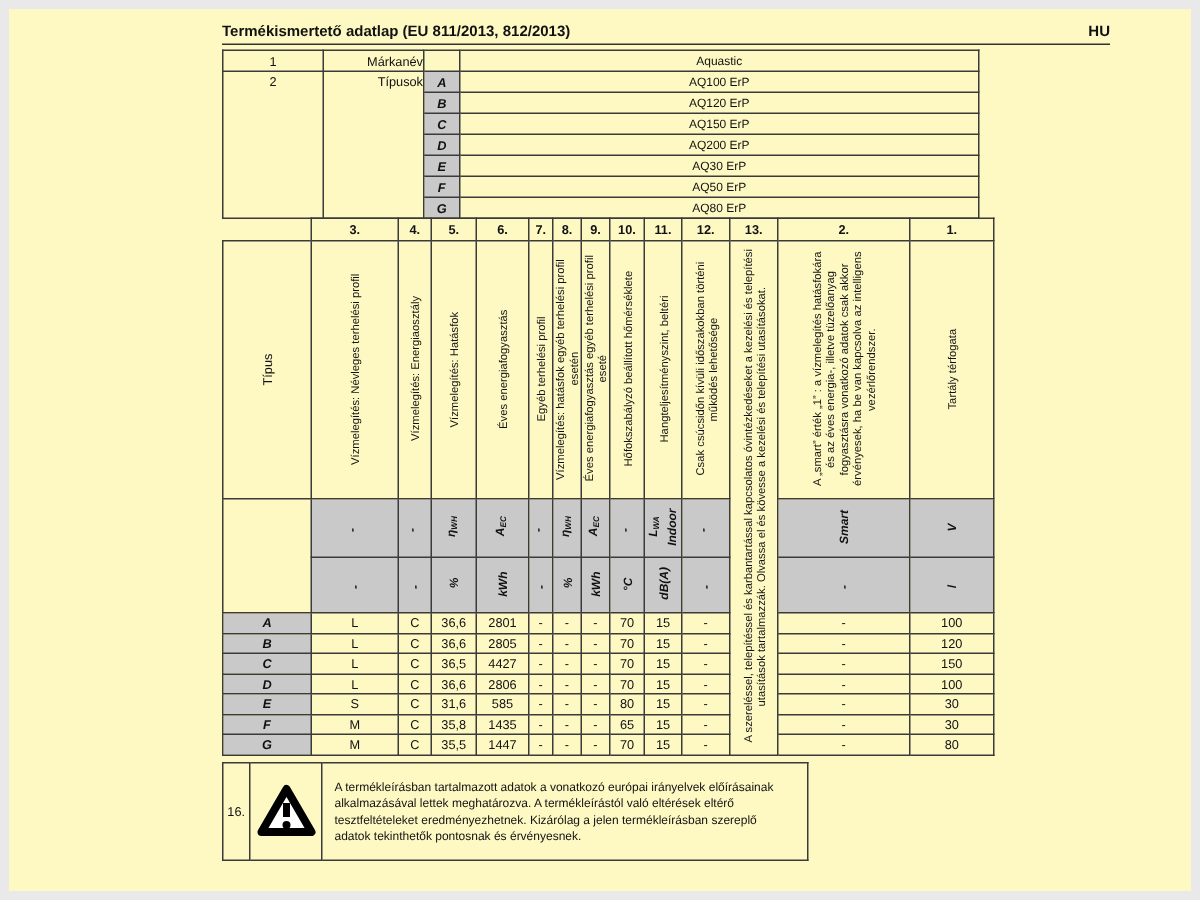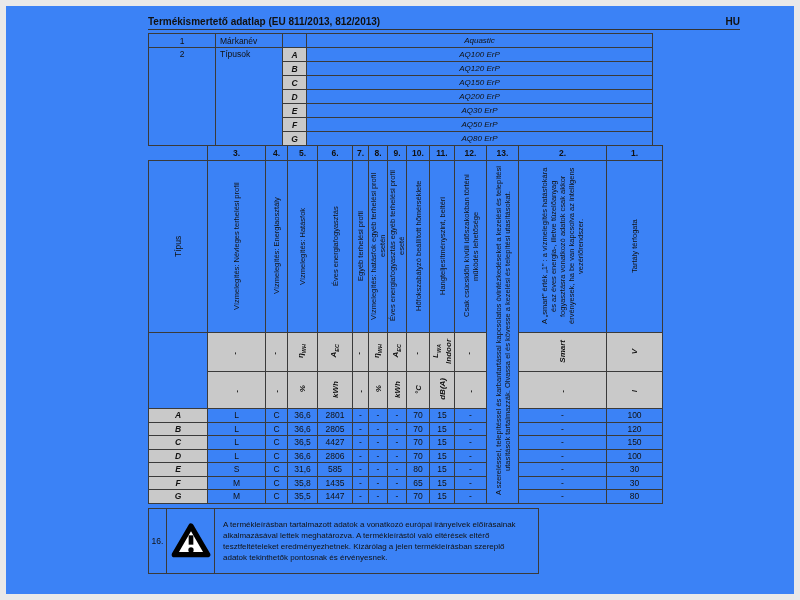--- a/index.html
+++ b/index.html
@@ -1,34 +1,34 @@
 <!DOCTYPE html>
 <html><head>
 <meta charset="utf-8">
 <style>
   html,body{margin:0;padding:0;}
   body{width:800px;height:600px;background:#e9e9e9;font-family:"Liberation Sans","DejaVu Sans",sans-serif;color:#111;}
-  .page{position:absolute;left:6px;top:6px;width:788px;height:588px;background:#3b82f6;}
+  .page{position:absolute;left:6px;top:6px;width:788px;height:588px;background:#fef9c3;}
 
   
   .title-row{position:absolute;left:142px;top:10px;width:592px;border-bottom:1px solid #333;
     display:flex;justify-content:space-between;align-items:flex-end;padding-bottom:2px;
     font-size:10px;font-weight:bold;}
 
   table{border-collapse:collapse;table-layout:fixed;font-size:8.5px;color:#111;}
   td{border:1px solid #3a3a3a;padding:0;text-align:center;vertical-align:middle;overflow:hidden;}
   .g{background:#c9c9c9;}
   .bi{font-weight:bold;font-style:italic;}
-  .left{text-align:left;padding-left:4px;}
+  .left{text-align:right;padding-left:4px;}
   .top{vertical-align:top;padding-top:1px;}
 
   
   .brand-table{position:absolute;left:142px;top:27px;}
   .brand-table td{height:13px;}
-  .brand-table .val{font-style:italic;font-size:8px;margin-left:12px;}
+  .brand-table .val{font-size:8px;margin-left:12px;}
 
   
   .main-table{position:absolute;left:142px;top:139px;}
   .ghost{border:none;background:transparent;}
   tr.r-num td{height:14px;font-weight:bold;font-size:8.5px;}
   tr.r-hdr td{height:171px;}
   tr.r-sym td{height:38px;}
   tr.r-unit td{height:36px;}
   tr.r-data td{height:12.5px;font-size:8.5px;}
 

